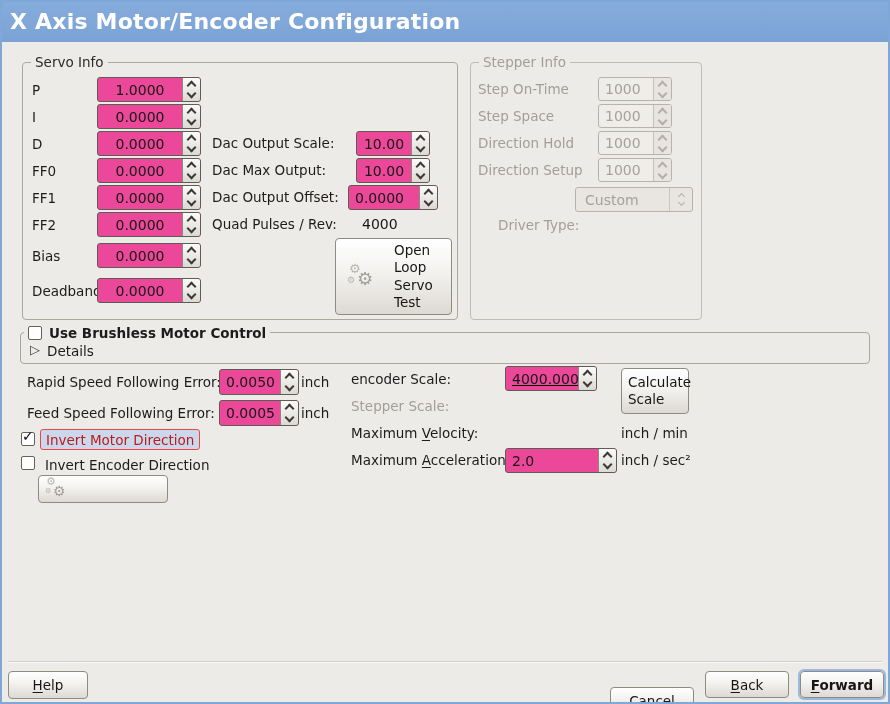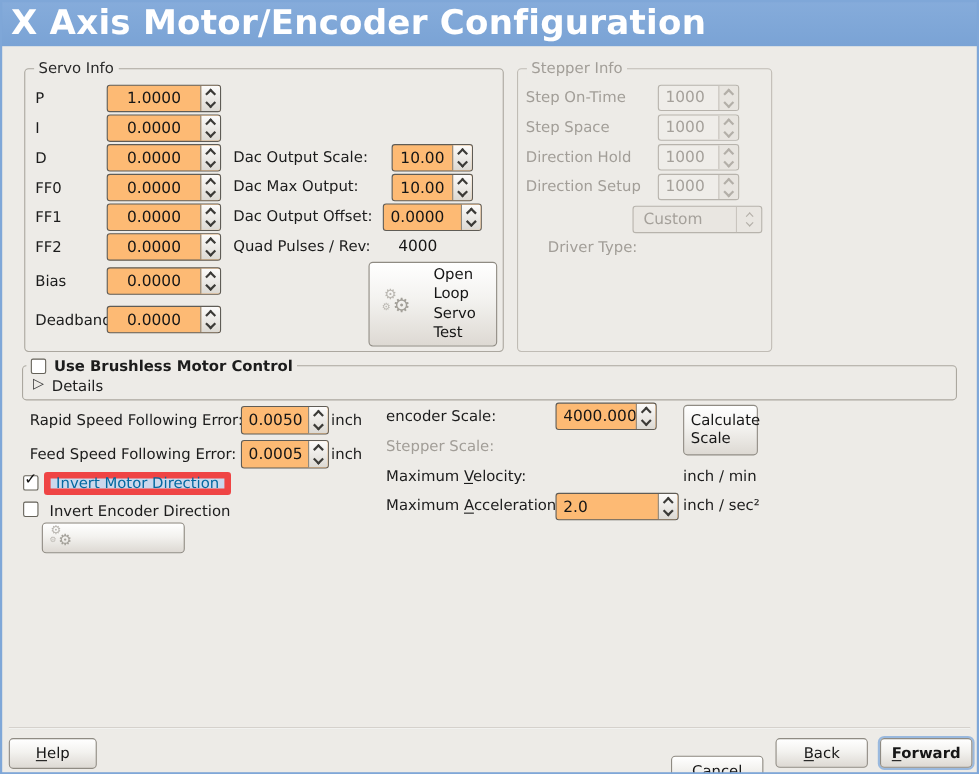--- a/index.html
+++ b/index.html
@@ -1,32 +1,32 @@
 <!DOCTYPE html>
 <html><head>
 <meta charset="utf-8">
 <style>
   html,body { margin:0; padding:0; }
   body { font-family:"DejaVu Sans","Liberation Sans",sans-serif; }
   .window { position:relative; width:890px; height:704px; background:#edebe7; overflow:hidden; }
   .window-ring { position:absolute; inset:0; border:2px solid #7fa7d8; pointer-events:none; z-index:60; }
   .titlebar { position:absolute; left:0; top:0; right:0; height:42px; background:linear-gradient(180deg,#86acdb,#7aa3d5); display:flex; align-items:center; padding-left:10px; box-sizing:border-box; }
-  .titlebar .title { color:#ffffff; font-size:31px; font-weight:700; letter-spacing:0.2px; }
+  .titlebar .title { color:#ffffff; font-size:22px; font-weight:700; letter-spacing:0.2px; }
 
   .lbl { position:absolute; font-size:13.5px; color:#1c1c1c; white-space:nowrap; height:18px; line-height:18px; }
   .lbl.dim { color:#a29e98; }
   .lbl.bold { font-weight:700; }
   .u { text-decoration:underline; text-underline-offset:2px; }
 
   .frame { position:absolute; border:1px solid #aba79f; border-radius:4px; }
   .frame.dim { border-color:#c0bcb5; }
   .legend { position:absolute; top:-9px; left:8px; background:#edebe7; padding:0 4px; font-size:13.5px; color:#2a2a2a; line-height:17px; white-space:nowrap; }
   .legend.dim { color:#a29e98; }
 
-  .spin { position:absolute; display:flex; background:#fdba74; border:1px solid #5f5c56; border-radius:3px; overflow:hidden; box-sizing:border-box; }
+  .spin { position:absolute; display:flex; background:#ec4899; border:1px solid #5f5c56; border-radius:3px; overflow:hidden; box-sizing:border-box; }
   .spin .val { flex:1; display:flex; align-items:center; font-size:14px; color:#161616; padding:0 6px; overflow:hidden; }
   .spin.center .val { justify-content:center; }
   .spin .btns { width:17px; border-left:1px solid #8d8980; background:linear-gradient(180deg,#fcfbfa,#dcd9d3); display:flex; flex-direction:column; }
   .spin .btns .cell { flex:1; display:flex; align-items:center; justify-content:center; }
   .chev { width:5px; height:5px; border-style:solid; border-width:2px 2px 0 0; border-color:#3b3a37; display:inline-block; }
   .chev.up { transform:rotate(-45deg); margin-top:3px; }
   .chev.down { transform:rotate(135deg); margin-top:-3px; }
   .spin.disabled { background:#efede9; border-color:#b7b3ac; }
   .spin.disabled .val { color:#a5a19b; }
   .spin.disabled .btns { background:#e8e5e0; border-left-color:#c6c2bb; }
@@ -37,21 +37,21 @@
   .combo .dd { width:22px; border-left:1px solid #c9c5be; display:flex; flex-direction:column; align-items:center; justify-content:center; }
   .combo .chev { border-color:#b3afa8; border-width:1.5px 1.5px 0 0; width:4px; height:4px; }
 
   .btn { position:absolute; display:flex; align-items:center; justify-content:center; background:linear-gradient(180deg,#ffffff,#f3f2ef 45%,#ddd9d3); border:1px solid #8f8b83; border-radius:4px; font-size:13.5px; color:#161616; box-sizing:border-box; }
   .btn.focus { box-shadow:0 0 0 2px #9ab9de; }
 
   .cb { position:absolute; width:14px; height:14px; background:#ffffff; border:1px solid #656259; border-radius:2px; box-sizing:border-box; }
   .cb .mark { position:absolute; top:-5px; left:0px; font-size:14px; font-weight:700; color:#111111; }
   .cb-inline { position:relative; width:14px; height:14px; background:#ffffff; border:1px solid #656259; border-radius:2px; box-sizing:border-box; flex:0 0 auto; }
 
-  .hl-label { position:absolute; display:inline-flex; align-items:center; background:#cbd8ec; border:6px solid #ef4444; border-radius:3px; height:21px; padding:0 5px; font-size:13.5px; color:#0369a1; white-space:nowrap; box-sizing:border-box; }
+  .hl-label { position:absolute; display:inline-flex; align-items:center; background:#cbd8ec; border:1px solid #ef4444; border-radius:3px; height:21px; padding:0 5px; font-size:13.5px; color:#b91c1c; white-space:nowrap; box-sizing:border-box; }
 
   .gears { position:relative; width:32px; height:32px; flex:0 0 auto; }
   .gears span { position:absolute; line-height:1; }
   .gears .g1 { left:1px; top:1px; font-size:13px; color:#b9b6b0; }
   .gears .g2 { left:9px; top:9px; font-size:18px; color:#a3a099; }
   .gears .g3 { left:-1px; top:15px; font-size:9px; color:#b9b6b0; }
   .gears.small { width:24px; height:24px; }
   .gears.small .g1 { left:0; top:-1px; font-size:11px; }
   .gears.small .g2 { left:7px; top:7px; font-size:14px; }
   .gears.small .g3 { left:-1px; top:11px; font-size:7px; }
@@ -313,21 +313,21 @@
           <i class="chev up"></i>
         </div>
         <div class="cell">
           <i class="chev down"></i>
         </div>
       </div>
   </div>
   <div class="lbl" style="left:301px; top:404px;">inch</div>
 
   <div class="lbl" style="left:351px; top:370px;">encoder Scale:</div>
-  <div class="spin" style="left:505px; top:366px; width:92px; height:25px;">
+  <div class="spin" style="left:505px; top:366px; width:92px; height:25px;text-decoration:underline;">
     <div class="val">4000.000</div>
     <div class="btns">
         <div class="cell">
           <i class="chev up"></i>
         </div>
         <div class="cell">
           <i class="chev down"></i>
         </div>
       </div>
   </div>

